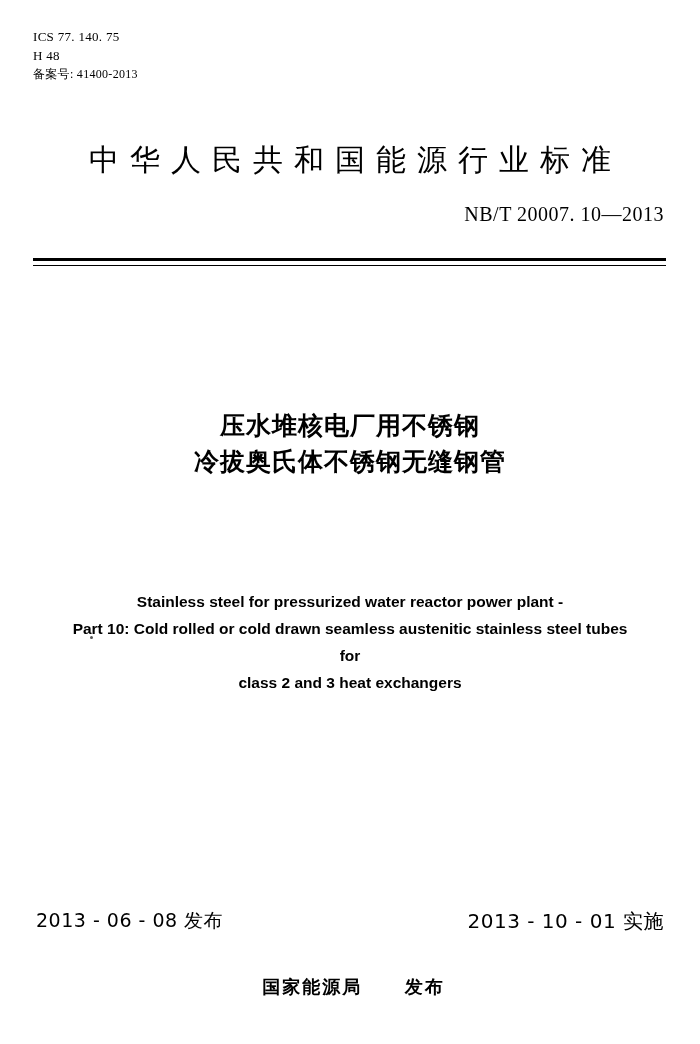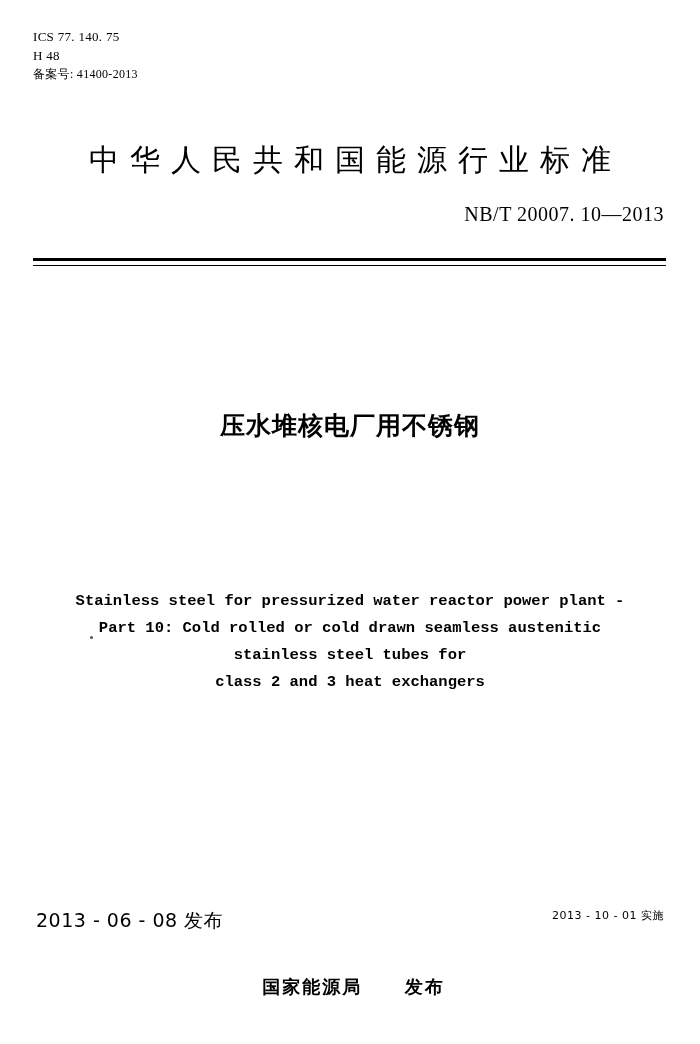--- a/index.html
+++ b/index.html
@@ -112,41 +112,41 @@
     letter-spacing: 1px;
   }
   .title-cn .l2 { letter-spacing: 0px; }
 
   .title-en {
     position: absolute;
     left: 70px;
     right: 70px;
     top: 588px;
     text-align: center;
-    font-family: Liberation Mono, monospace;
+    font-family: Liberation Sans, sans-serif;
     font-weight: bold;
     font-size: 15.5px;
     line-height: 1.75;
   }
 
   
   .date-issue {
     position: absolute;
     left: 36px;
     top: 908px;
     font-family: "DejaVu Sans", sans-serif;
     font-size: 19px;
     letter-spacing: 0.5px;
   }
   .date-effective {
     position: absolute;
     right: 36px;
     top: 908px;
     font-family: "DejaVu Sans", sans-serif;
-    font-size: 11px;
+    font-size: 20px;
     letter-spacing: 0.5px;
   }
 
   .publisher {
     position: absolute;
     left: 0;
     right: 0;
     top: 975px;
     text-align: center;
     font-family: "DejaVu Sans", sans-serif;
@@ -181,20 +181,21 @@
 
   <div class="std-org">中华人民共和国能源行业标准</div>
 
   <div class="std-number">NB/T 20007. 10—2013</div>
 
   <div class="rule-top"></div>
   <div class="rule-bottom"></div>
 
   <div class="title-cn">
     <div class="l1">压水堆核电厂用不锈钢</div>
+    <div class="l3">冷拔奥氏体不锈钢无缝钢管</div>
   </div>
 
   <div class="title-en">
     <div>Stainless steel for pressurized water reactor power plant -</div>
     <div>Part 10: Cold rolled or cold drawn seamless austenitic stainless steel tubes for</div>
     <div>class 2 and 3 heat exchangers</div>
   </div>
 
   <div class="spine-dot"></div>
 

